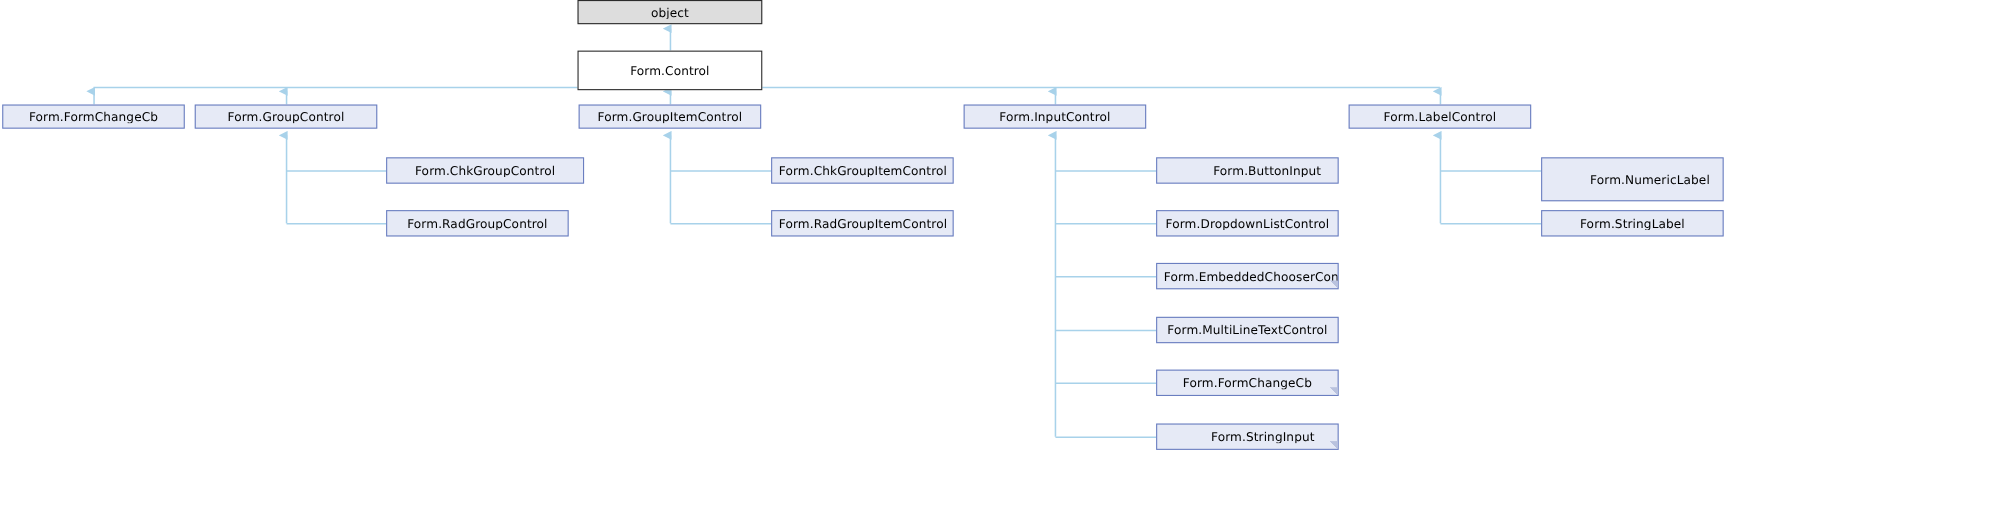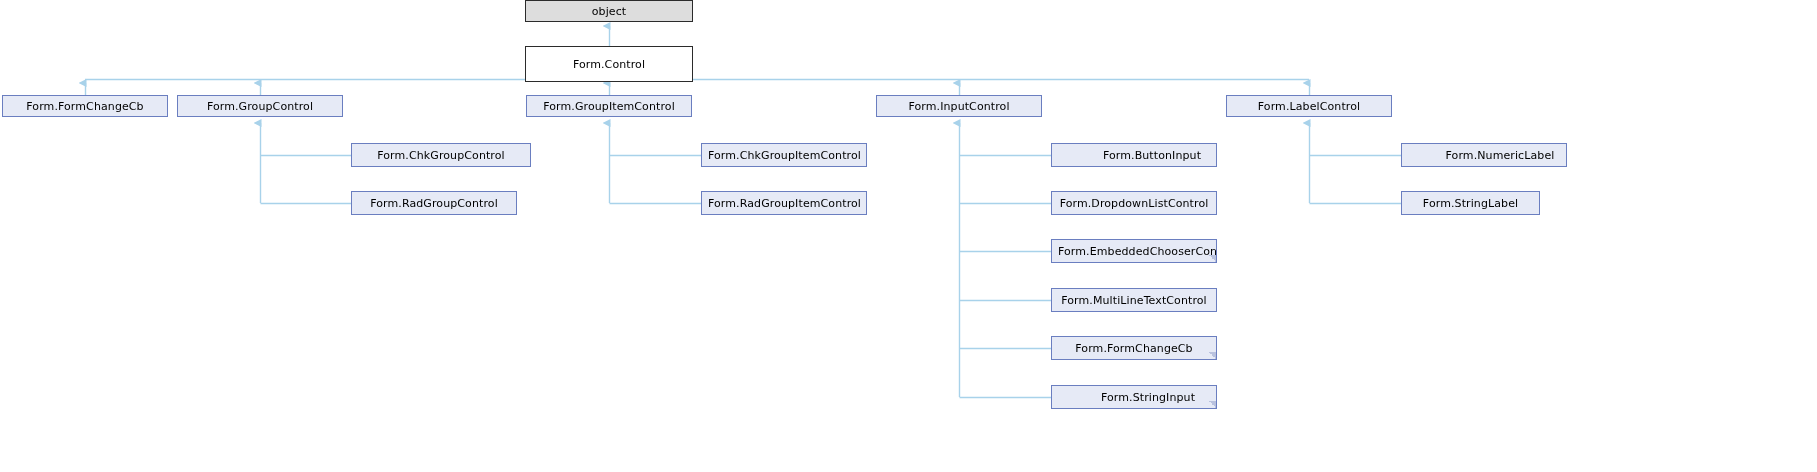--- a/index.html
+++ b/index.html
@@ -160,20 +160,20 @@
         <span class="node-label">Form.MultiLineTextControl</span>
       </div>
       <div class="node" style="left: 1051px; top: 336px; width: 166px; height: 24px;">
         <span class="node-label">Form.FormChangeCb</span>
         <span class="corner-fold"></span>
       </div>
       <div class="node" style="left: 1051px; top: 385px; width: 166px; height: 24px; padding-left: 28px;">
         <span class="node-label">Form.StringInput</span>
         <span class="corner-fold"></span>
       </div>
-      <div class="node" style="left: 1401px; top: 143px; width: 166px; height: 24px; padding-left: 32px;">
+      <div class="node" style="left: 1401px; top: 143px; width: 166px; height: 40px; padding-left: 32px;">
         <span class="node-label">Form.NumericLabel</span>
       </div>
-      <div class="node" style="left: 1401px; top: 191px; width: 139px; height: 24px;">
+      <div class="node" style="left: 1401px; top: 191px; width: 166px; height: 24px;">
         <span class="node-label">Form.StringLabel</span>
       </div>
     </div>
 </div>
 
 </body></html>

